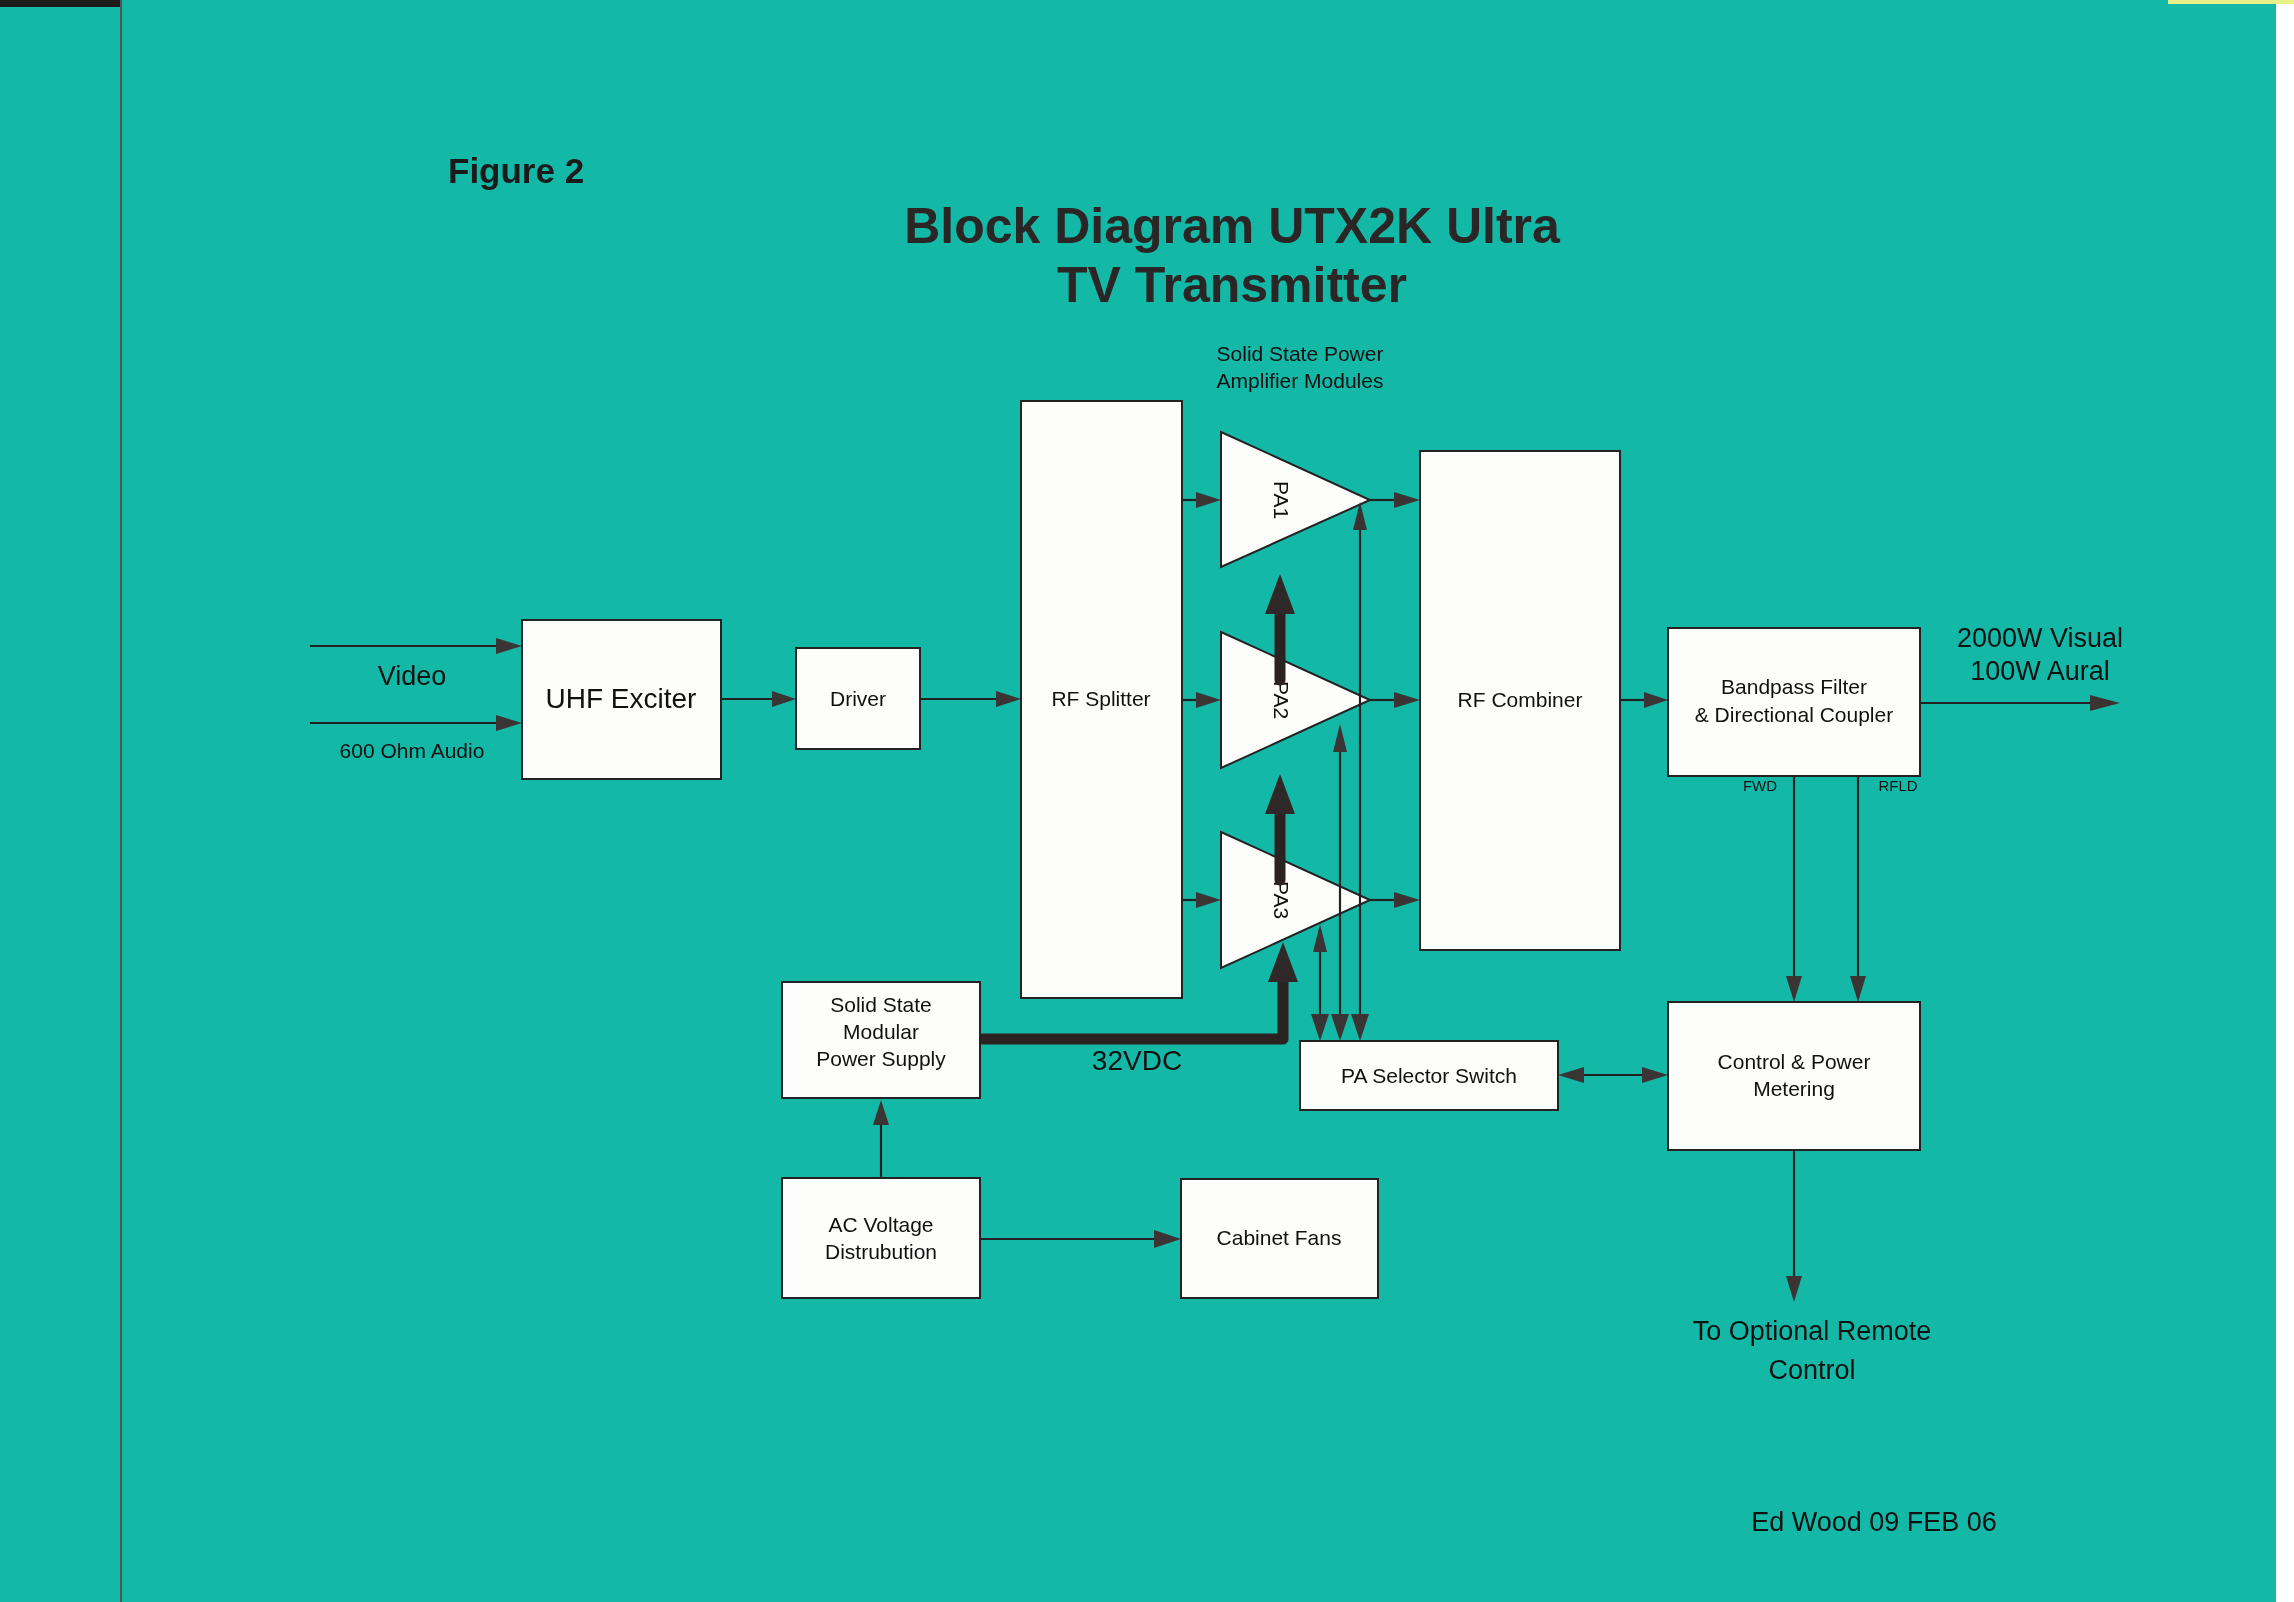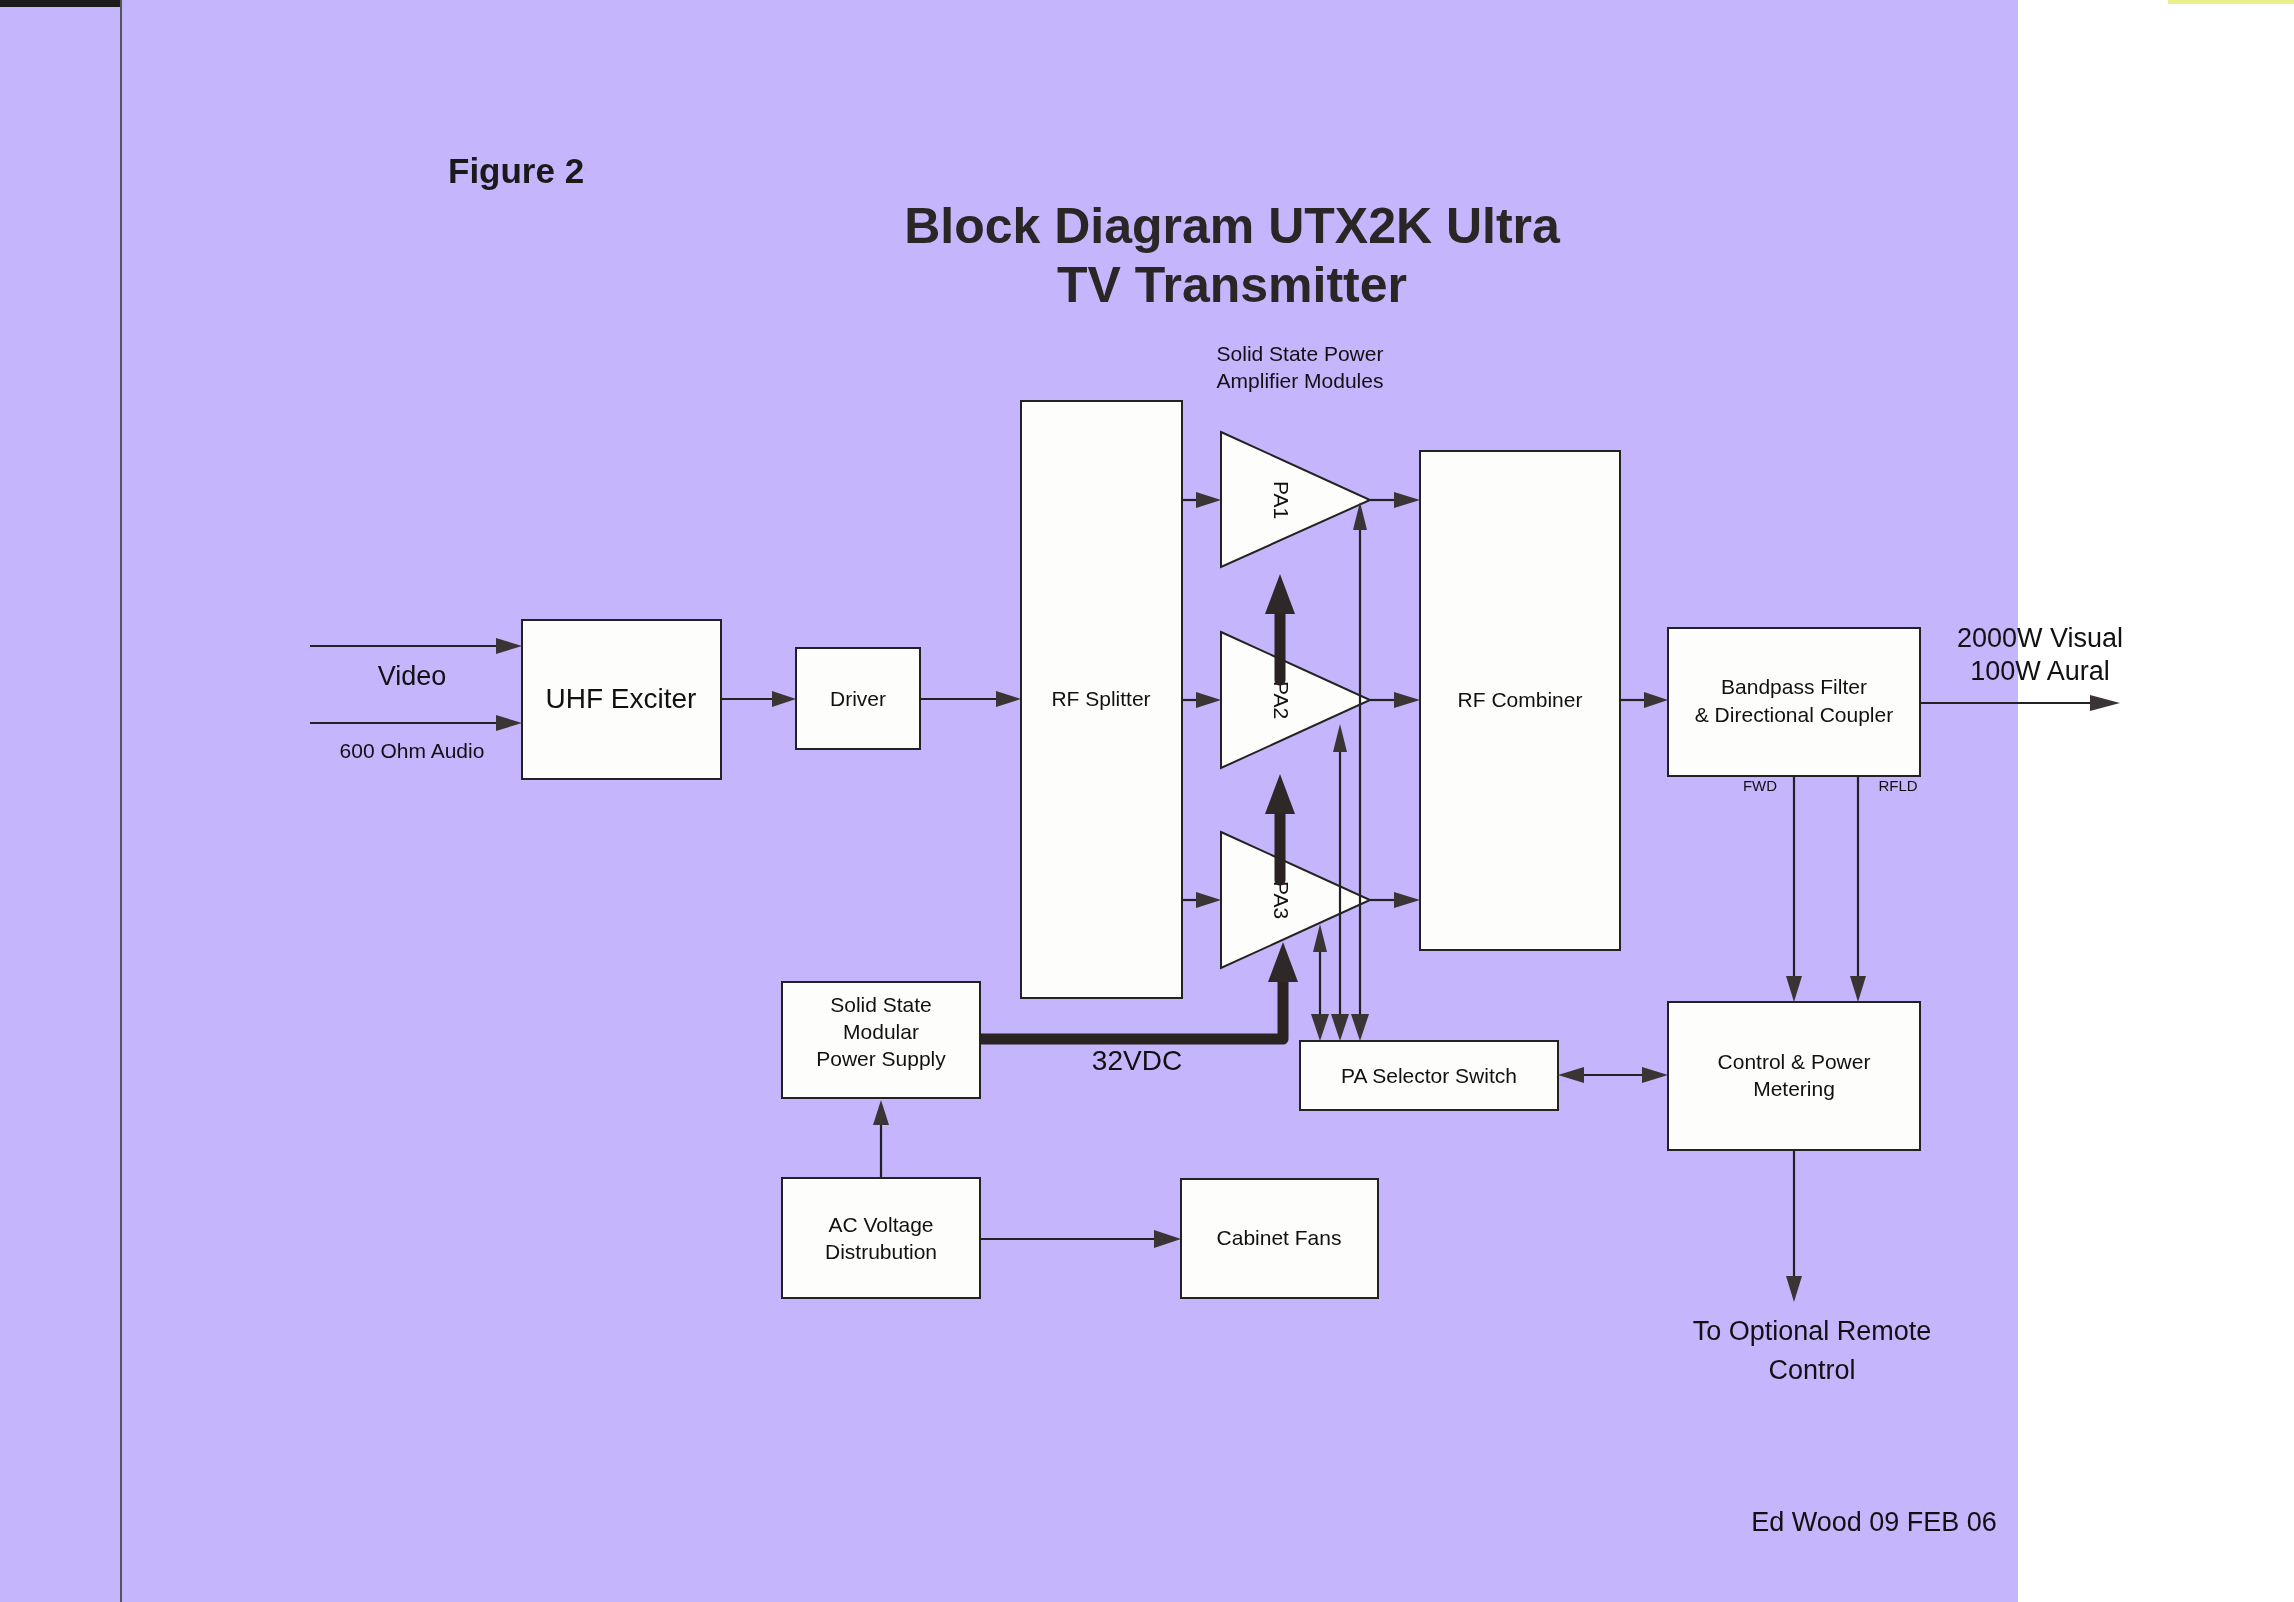--- a/index.html
+++ b/index.html
@@ -1,17 +1,17 @@
 <!DOCTYPE html>
 <html><head>
 <meta charset="utf-8">
 <style>
   html, body { margin: 0; padding: 0; background: #ffffff; }
   body { width: 2294px; height: 1602px; position: relative; overflow: hidden; font-family: "Liberation Sans", sans-serif; }
-  #page { position: absolute; left: 0; top: 0; width: 2018px; height: 1602px; background: #c4b5fd; }
+  #page { position: absolute; left: 0; top: 0; width: 2228px; height: 1602px; background: #14b8a6; padding-left: 48px; }
   svg { position: absolute; left: 0; top: 0; }
   .box { fill: #fdfdfc; stroke: #222; stroke-width: 2; }
   .wire { stroke: #222; stroke-width: 2.2; fill: none; }
   .bus { stroke: #2a2322; stroke-width: 11; fill: none; stroke-linecap: round; stroke-linejoin: round; }
   .head { fill: #3a3434; }
   .bighead { fill: #2f2828; }
   .lbl { fill: #111; font-family: "Liberation Sans", sans-serif; }
   .t-title { font-size: 50px; font-weight: bold; fill: #2b2626; }
   .t-fig { font-size: 35px; font-weight: bold; fill: #1a1a1a; }
   .t-box { font-size: 21px; }

